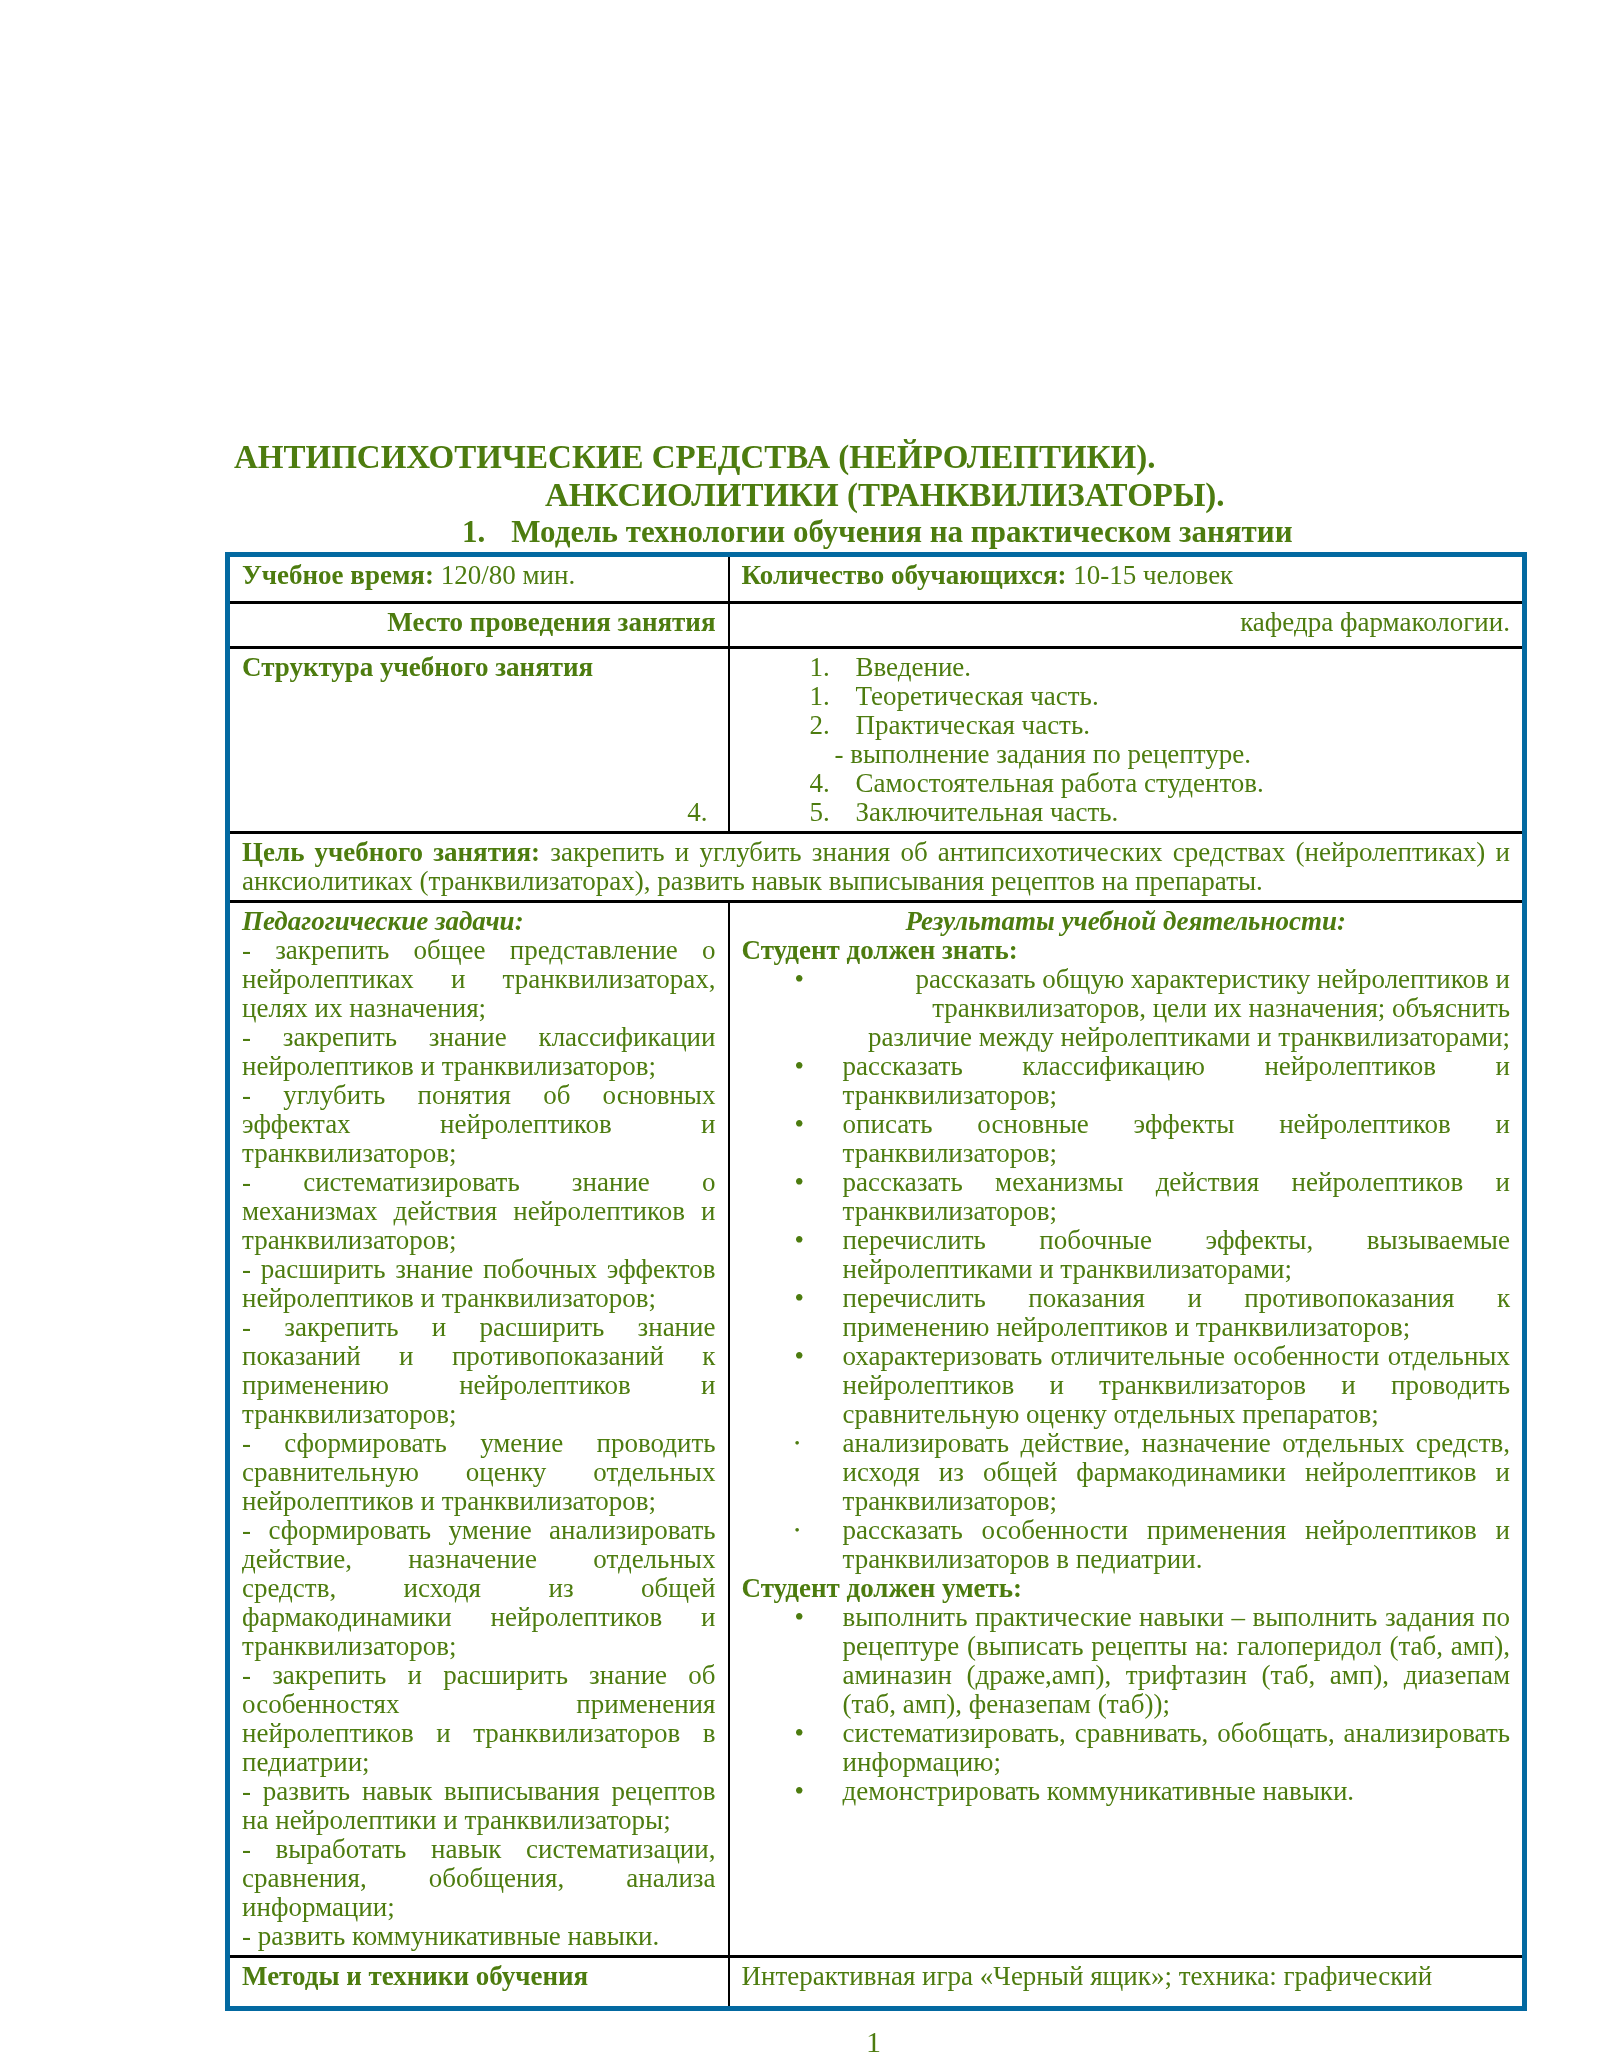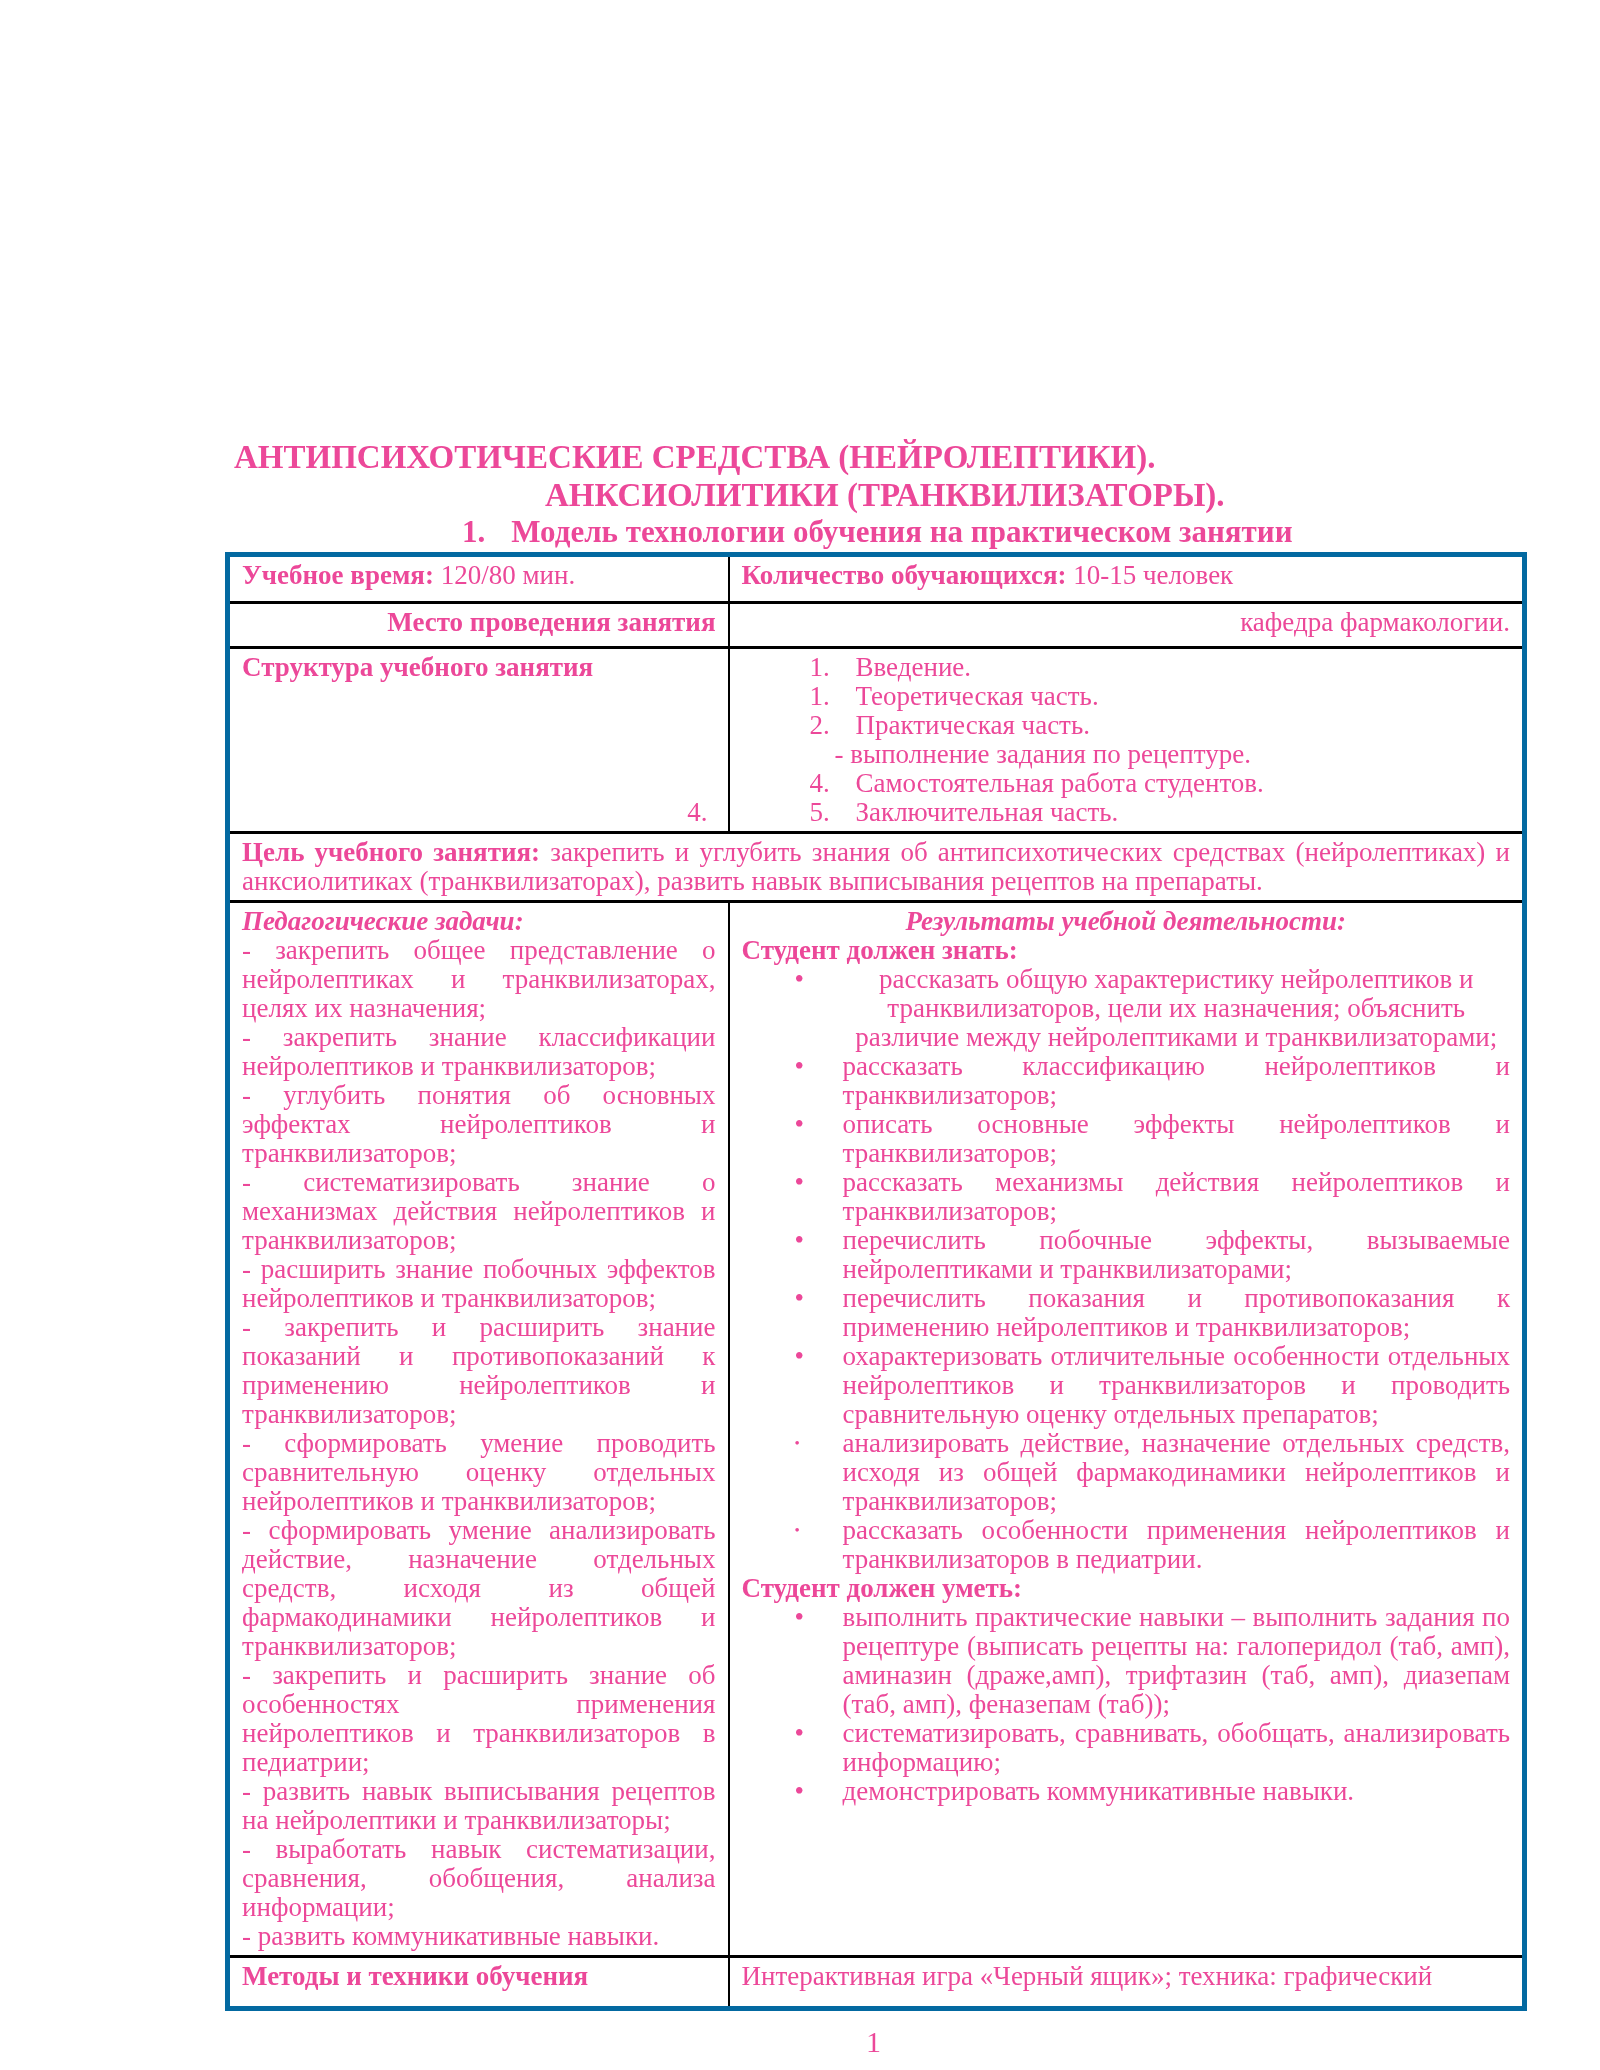--- a/index.html
+++ b/index.html
@@ -2,21 +2,21 @@
 <html lang="ru"><head>
 <meta charset="utf-8">
 <title>Document</title>
 <style>
   html, body { margin: 0; padding: 0; background: #ffffff; }
   .page {
     position: relative;
     width: 1600px;
     height: 2070px;
     background: #ffffff;
-    color: #ec4899;
+    color: #4d7c0f;
     font-family: "Liberation Serif", serif;
     overflow: hidden;
   }
   .content { position: absolute; left: 225px; top: 438px; width: 1297px; }
 
   
   .title-line1 { font-size: 33px; font-weight: bold; line-height: 38px; margin-left: 9px; white-space: nowrap; }
   .title-line2 { font-size: 33px; font-weight: bold; line-height: 38px; margin-left: 320px; white-space: nowrap; }
   .subtitle { font-size: 31px; font-weight: bold; line-height: 36px; margin-left: 237px; display: flex; }
   .subtitle-num { flex: none; margin-right: 26px; }
@@ -51,21 +51,21 @@
   
   .r5-left-inner { min-height: 1000px; }
   .ped-title { font-weight: bold; font-style: italic; }
   .ped-item { margin: 0; text-align: justify; }
   .res-title { font-weight: bold; font-style: italic; text-align: center; }
   .sec-title { font-weight: bold; }
   .bullet-row { display: flex; }
   .bullet { flex: none; width: 48px; margin-left: 53px; }
   .bullet-row.small .bullet { font-size: 15px; }
   .b-text { flex: 1 1 auto; text-align: justify; }
-  .bullet-row.flush .b-text { text-align: center; }
+  .bullet-row.flush .b-text { text-align: right; }
 
   
   .page-number { text-align: center; font-size: 30px; margin-top: 14px; }
 </style>
 </head>
 <body>
 
 <div class="page">
   <div class="content">
 

